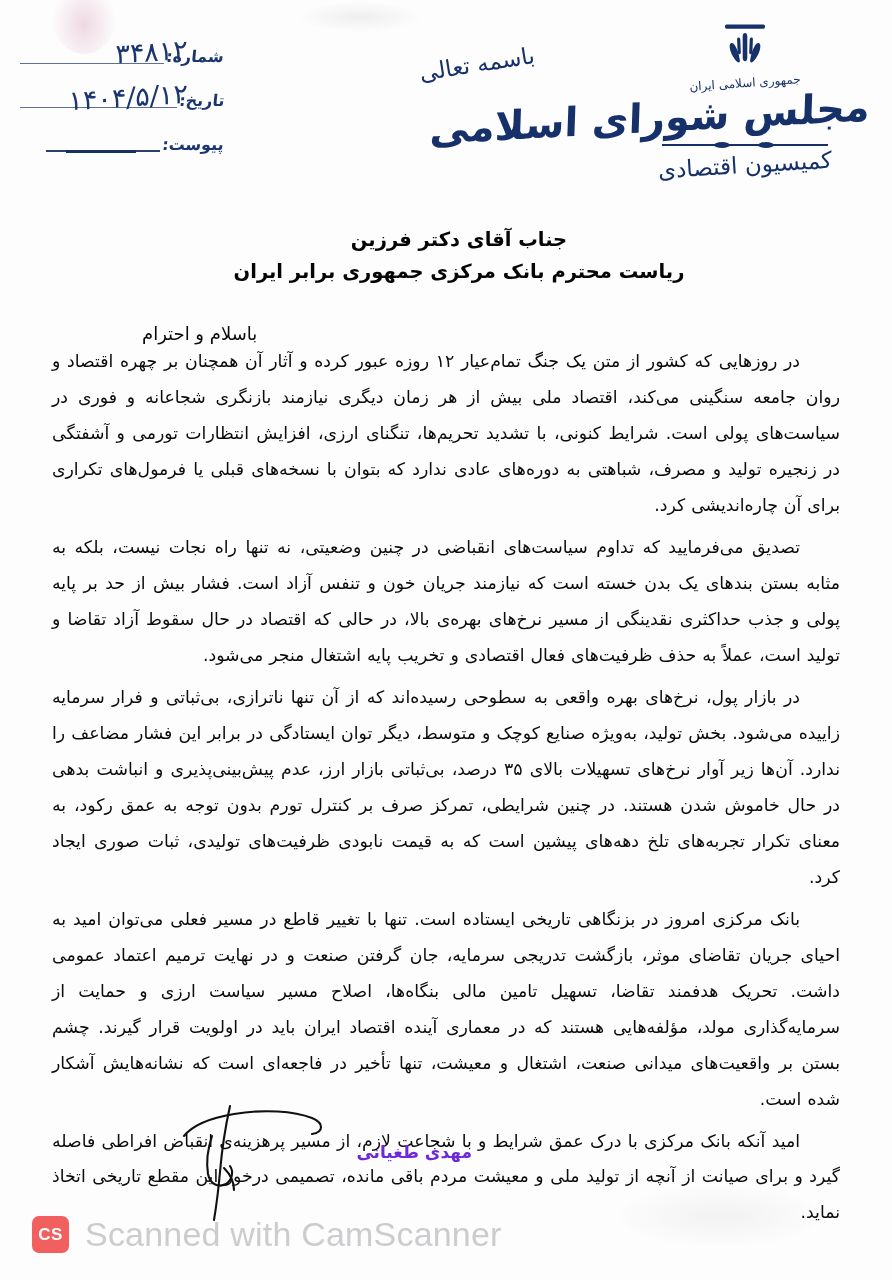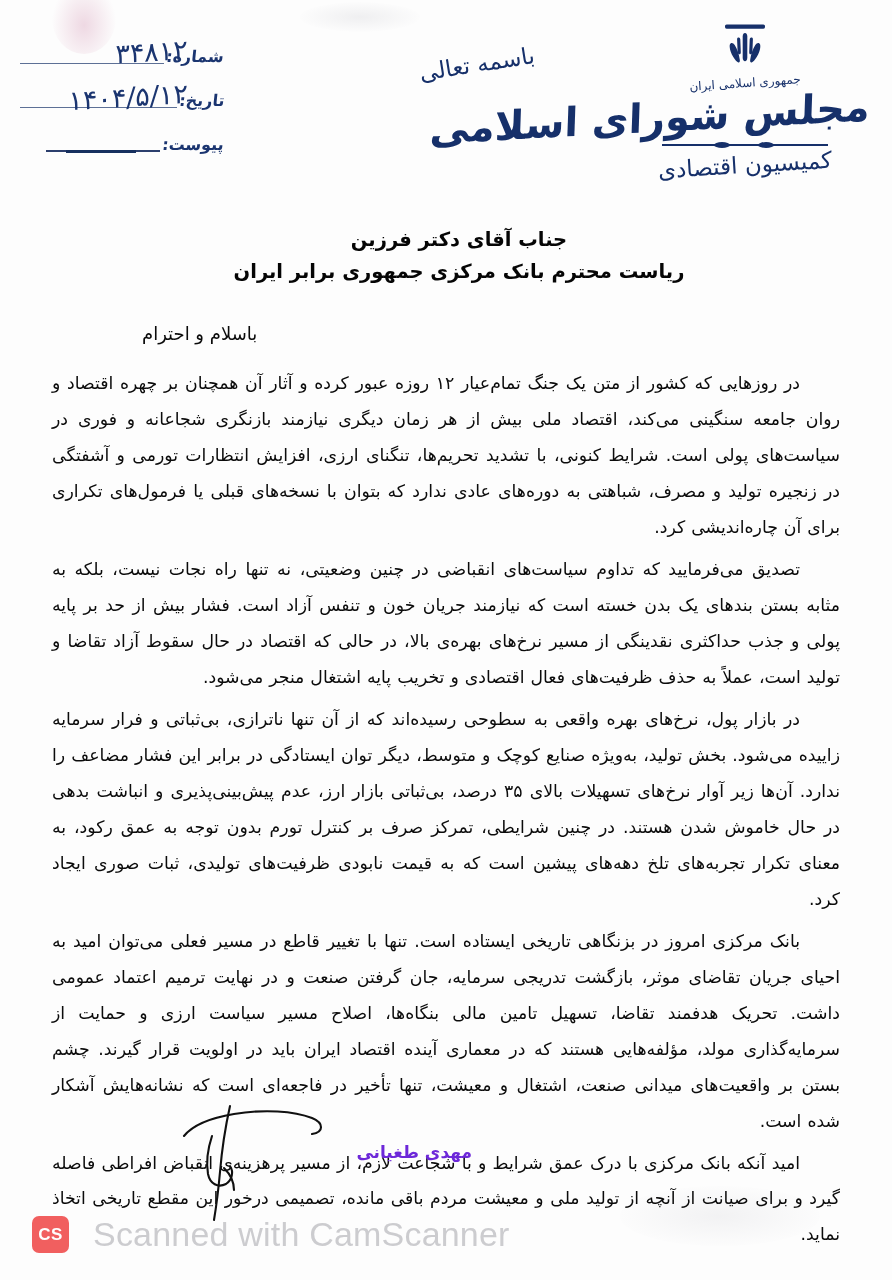--- a/index.html
+++ b/index.html
@@ -200,21 +200,20 @@
 
   .salutation {
     text-align: left;
     padding-left: 90px;
     margin-top: 36px;
     font-size: 18px;
     color: #0a0a0a;
   }
 
   .paragraphs {
-    margin-top: 22px;
   }
   .para {
     font-size: 17.3px;
     line-height: 2.08;
     text-align: justify;
     text-justify: inter-word;
     text-indent: 40px;
     margin: 0 0 6px 0;
     color: #0b0b0b;
     word-spacing: 0.5px;
@@ -275,21 +274,21 @@
     color: #ffffff;
     font-size: 17px;
     font-weight: bold;
     letter-spacing: 0.5px;
     display: flex;
     align-items: center;
     justify-content: center;
     font-family: "Liberation Sans", sans-serif;
   }
   .cs-text {
-    margin-left: 24px;
+    margin-left: 16px;
     font-size: 34px;
     color: #c4c4c8;
     font-family: "Liberation Sans", sans-serif;
     letter-spacing: 0.2px;
   }
 </style>
 </head>
 <body>
 
 <div class="page">

